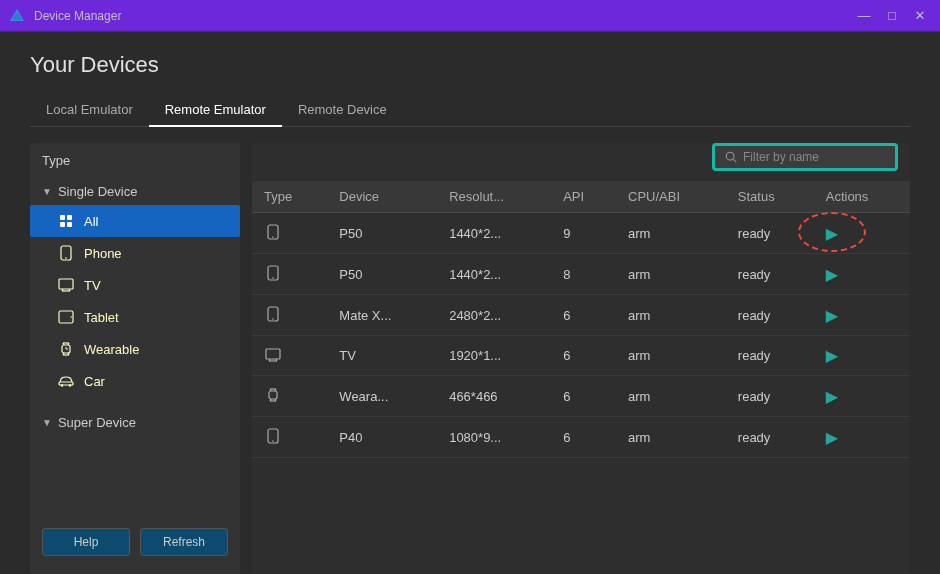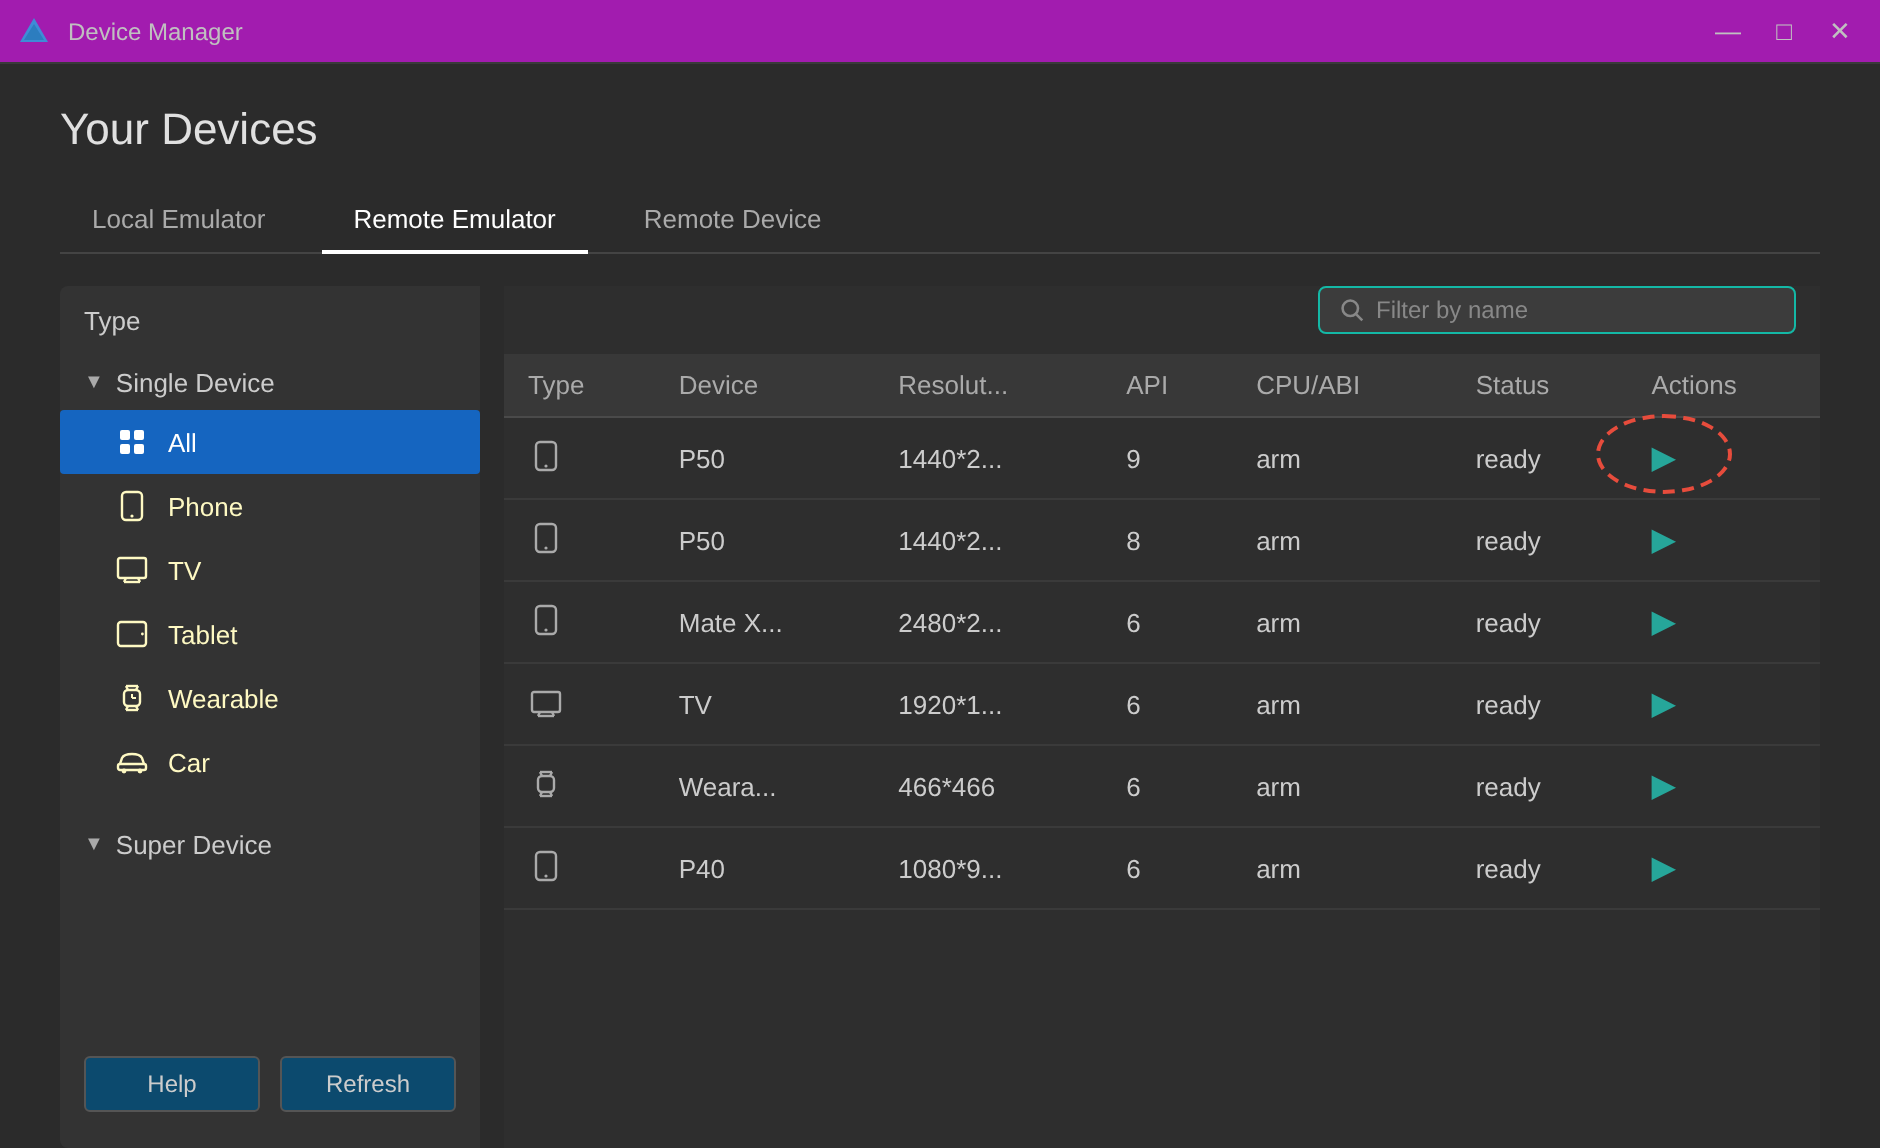--- a/index.html
+++ b/index.html
@@ -9,21 +9,21 @@
       font-family: 'Segoe UI', Arial, sans-serif;
       font-size: 13px;
       width: 940px;
       height: 574px;
       overflow: hidden;
     }
     .title-bar {
       display: flex;
       align-items: center;
       justify-content: space-between;
-      background: #a21caf;
+      background: #6d28d9;
       padding: 0 8px;
       height: 32px;
       border-bottom: 1px solid #3a3a3a;
     }
     .title-bar-left {
       display: flex;
       align-items: center;
       gap: 8px;
     }
     .app-logo {
@@ -59,21 +59,21 @@
       height: calc(574px - 32px);
     }
     .page-title {
       font-size: 22px;
       font-weight: 400;
       color: #e0e0e0;
       margin-bottom: 16px;
     }
     .tabs {
       display: flex;
-      gap: 12px;
+      gap: 0;
       border-bottom: 1px solid #444;
       margin-bottom: 16px;
     }
     .tab {
       padding: 8px 16px;
       cursor: pointer;
       color: #aaa;
       font-size: 13px;
       border-bottom: 2px solid transparent;
       margin-bottom: -1px;
@@ -165,25 +165,25 @@
     .table-header-bar {
       display: flex;
       justify-content: flex-end;
       padding: 0 12px 10px 12px;
       align-items: center;
     }
     .filter-input-wrap {
       display: flex;
       align-items: center;
       background: #3c3c3c;
-      border: 1px solid #14b8a6;
+      border: 3px solid #14b8a6;
       border-radius: 4px;
       padding: 4px 10px;
       gap: 6px;
-      width: 239px;
+      width: 186px;
     }
     .filter-input-wrap svg { flex-shrink: 0; }
     .filter-input {
       background: none;
       border: none;
       outline: none;
       color: #ccc;
       font-size: 12px;
       width: 100%;
     }

